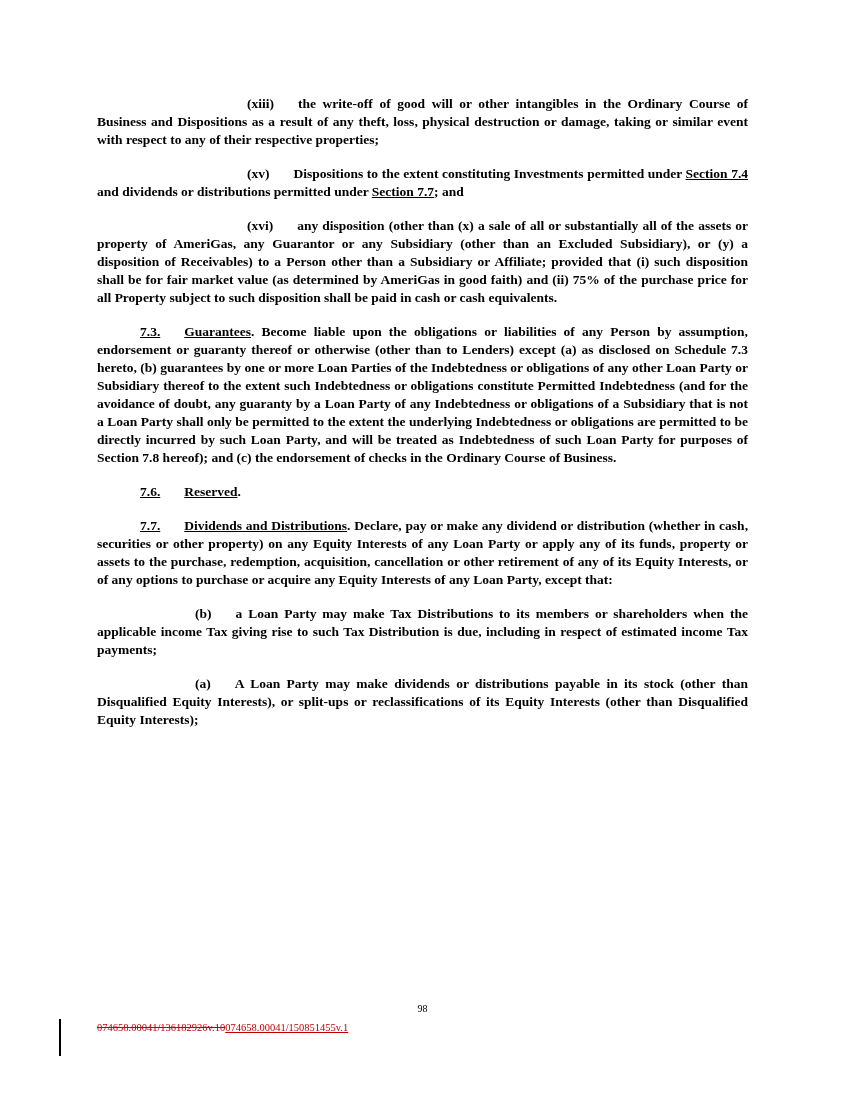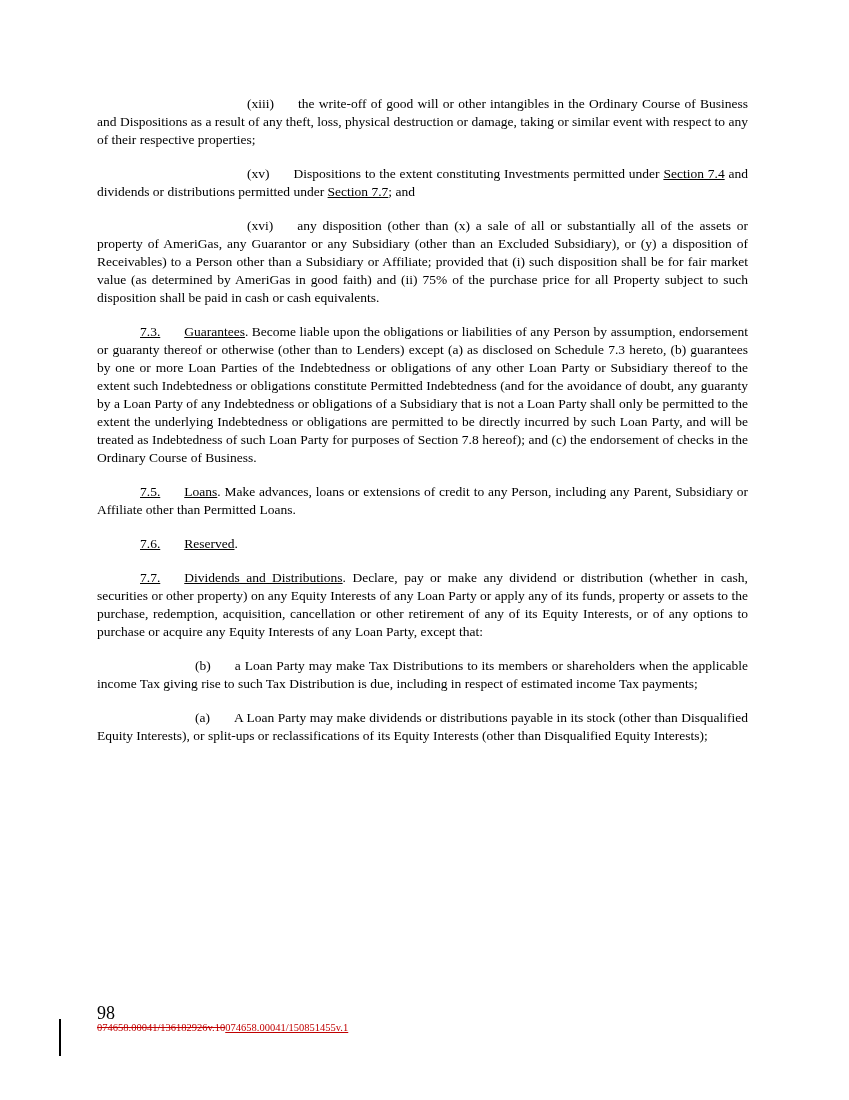--- a/index.html
+++ b/index.html
@@ -20,33 +20,34 @@
     position: absolute;
     left: 97px;
     top: 95px;
     width: 651px;
   }
   p.para {
     margin: 0 0 16px 0;
     font-size: 13.5px;
     line-height: 18px;
     text-align: justify;
+    font-weight: bold;
   }
   .indent-deep    { text-indent: 150px; }
   .indent-section { text-indent: 43px; }
   .indent-sub     { text-indent: 98px; }
   span.u { text-decoration: underline; }
   span.tab { display: inline-block; width: 24px; }
   .page-number {
     position: absolute;
     top: 1003px;
     left: 97px;
     width: 651px;
-    text-align: left;
-    font-size: 18px;
+    text-align: center;
+    font-size: 10px;
   }
   .footer {
     position: absolute;
     top: 1020px;
     left: 97px;
     font-size: 10.5px;
     line-height: 15px;
     color: #c00000;
   }
   .footer .strike { text-decoration: line-through; }
@@ -62,21 +63,20 @@
 </style>
 </head>
 <body>
 
 <div class="sheet">
   <div class="content" id="paragraphs">
       <p class="para indent-deep"><span>(xiii)</span><span class="tab"></span><span>the write-off of good will or other intangibles in the Ordinary Course of Business and Dispositions as a result of any theft, loss, physical destruction or damage, taking or similar event with respect to any of their respective properties;</span></p>
       <p class="para indent-deep"><span>(xv)</span><span class="tab"></span><span>Dispositions to the extent constituting Investments permitted under </span><span class="u">Section 7.4</span><span> and dividends or distributions permitted under </span><span class="u">Section 7.7</span><span>; and</span></p>
       <p class="para indent-deep"><span>(xvi)</span><span class="tab"></span><span>any disposition (other than (x) a sale of all or substantially all of the assets or property of AmeriGas, any Guarantor or any Subsidiary (other than an Excluded Subsidiary), or (y) a disposition of Receivables) to a Person other than a Subsidiary or Affiliate; provided that (i) such disposition shall be for fair market value (as determined by AmeriGas in good faith) and (ii) 75% of the purchase price for all Property subject to such disposition shall be paid in cash or cash equivalents.</span></p>
       <p class="para indent-section"><span class="u">7.3.</span><span class="tab"></span><span class="u">Guarantees</span><span>.  Become liable upon the obligations or liabilities of any Person by assumption, endorsement or guaranty thereof or otherwise (other than to Lenders) except (a) as disclosed on Schedule 7.3 hereto, (b) guarantees by one or more Loan Parties of the Indebtedness or obligations of any other Loan Party or Subsidiary thereof to the extent such Indebtedness or obligations constitute Permitted Indebtedness (and for the avoidance of doubt, any guaranty by a Loan Party of any Indebtedness or obligations of a Subsidiary that is not a Loan Party shall only be permitted to the extent the underlying Indebtedness or obligations are permitted to be directly incurred by such Loan Party, and will be treated as Indebtedness of such Loan Party for purposes of Section 7.8 hereof); and (c) the endorsement of checks in the Ordinary Course of Business.</span></p>
-      <p class="para indent-section"><span class="u">7.5.</span><span class="tab"></span><span class="u">Loans</span><span>.  Make advances, loans or extensions of credit to any Person, including any Parent, Subsidiary or Affiliate other than Permitted Loans.</span></p>
       <p class="para indent-section"><span class="u">7.6.</span><span class="tab"></span><span class="u">Reserved</span><span>.</span></p>
       <p class="para indent-section"><span class="u">7.7.</span><span class="tab"></span><span class="u">Dividends and Distributions</span><span>.  Declare, pay or make any dividend or distribution (whether in cash, securities or other property) on any Equity Interests of any Loan Party or apply any of its funds, property or assets to the purchase, redemption, acquisition, cancellation or other retirement of any of its Equity Interests, or of any options to purchase or acquire any Equity Interests of any Loan Party, except that:</span></p>
       <p class="para indent-sub"><span>(b)</span><span class="tab"></span><span>a Loan Party may make Tax Distributions to its members or shareholders when the applicable income Tax giving rise to such Tax Distribution is due, including in respect of estimated income Tax payments;</span></p>
       <p class="para indent-sub"><span>(a)</span><span class="tab"></span><span>A Loan Party may make dividends or distributions payable in its stock (other than Disqualified Equity Interests), or split-ups or reclassifications of its Equity Interests (other than Disqualified Equity Interests);</span></p>
     </div>
   <div class="page-number">98</div>
   <div class="footer" id="footer" style="color: rgb(192, 0, 0);">
       <div class="footer-line"><span class="strike">074658.00041/136182926v.10</span><span class="uline">074658.00041/150851455v.1</span></div>
     </div>
   <div class="change-bar"></div>

